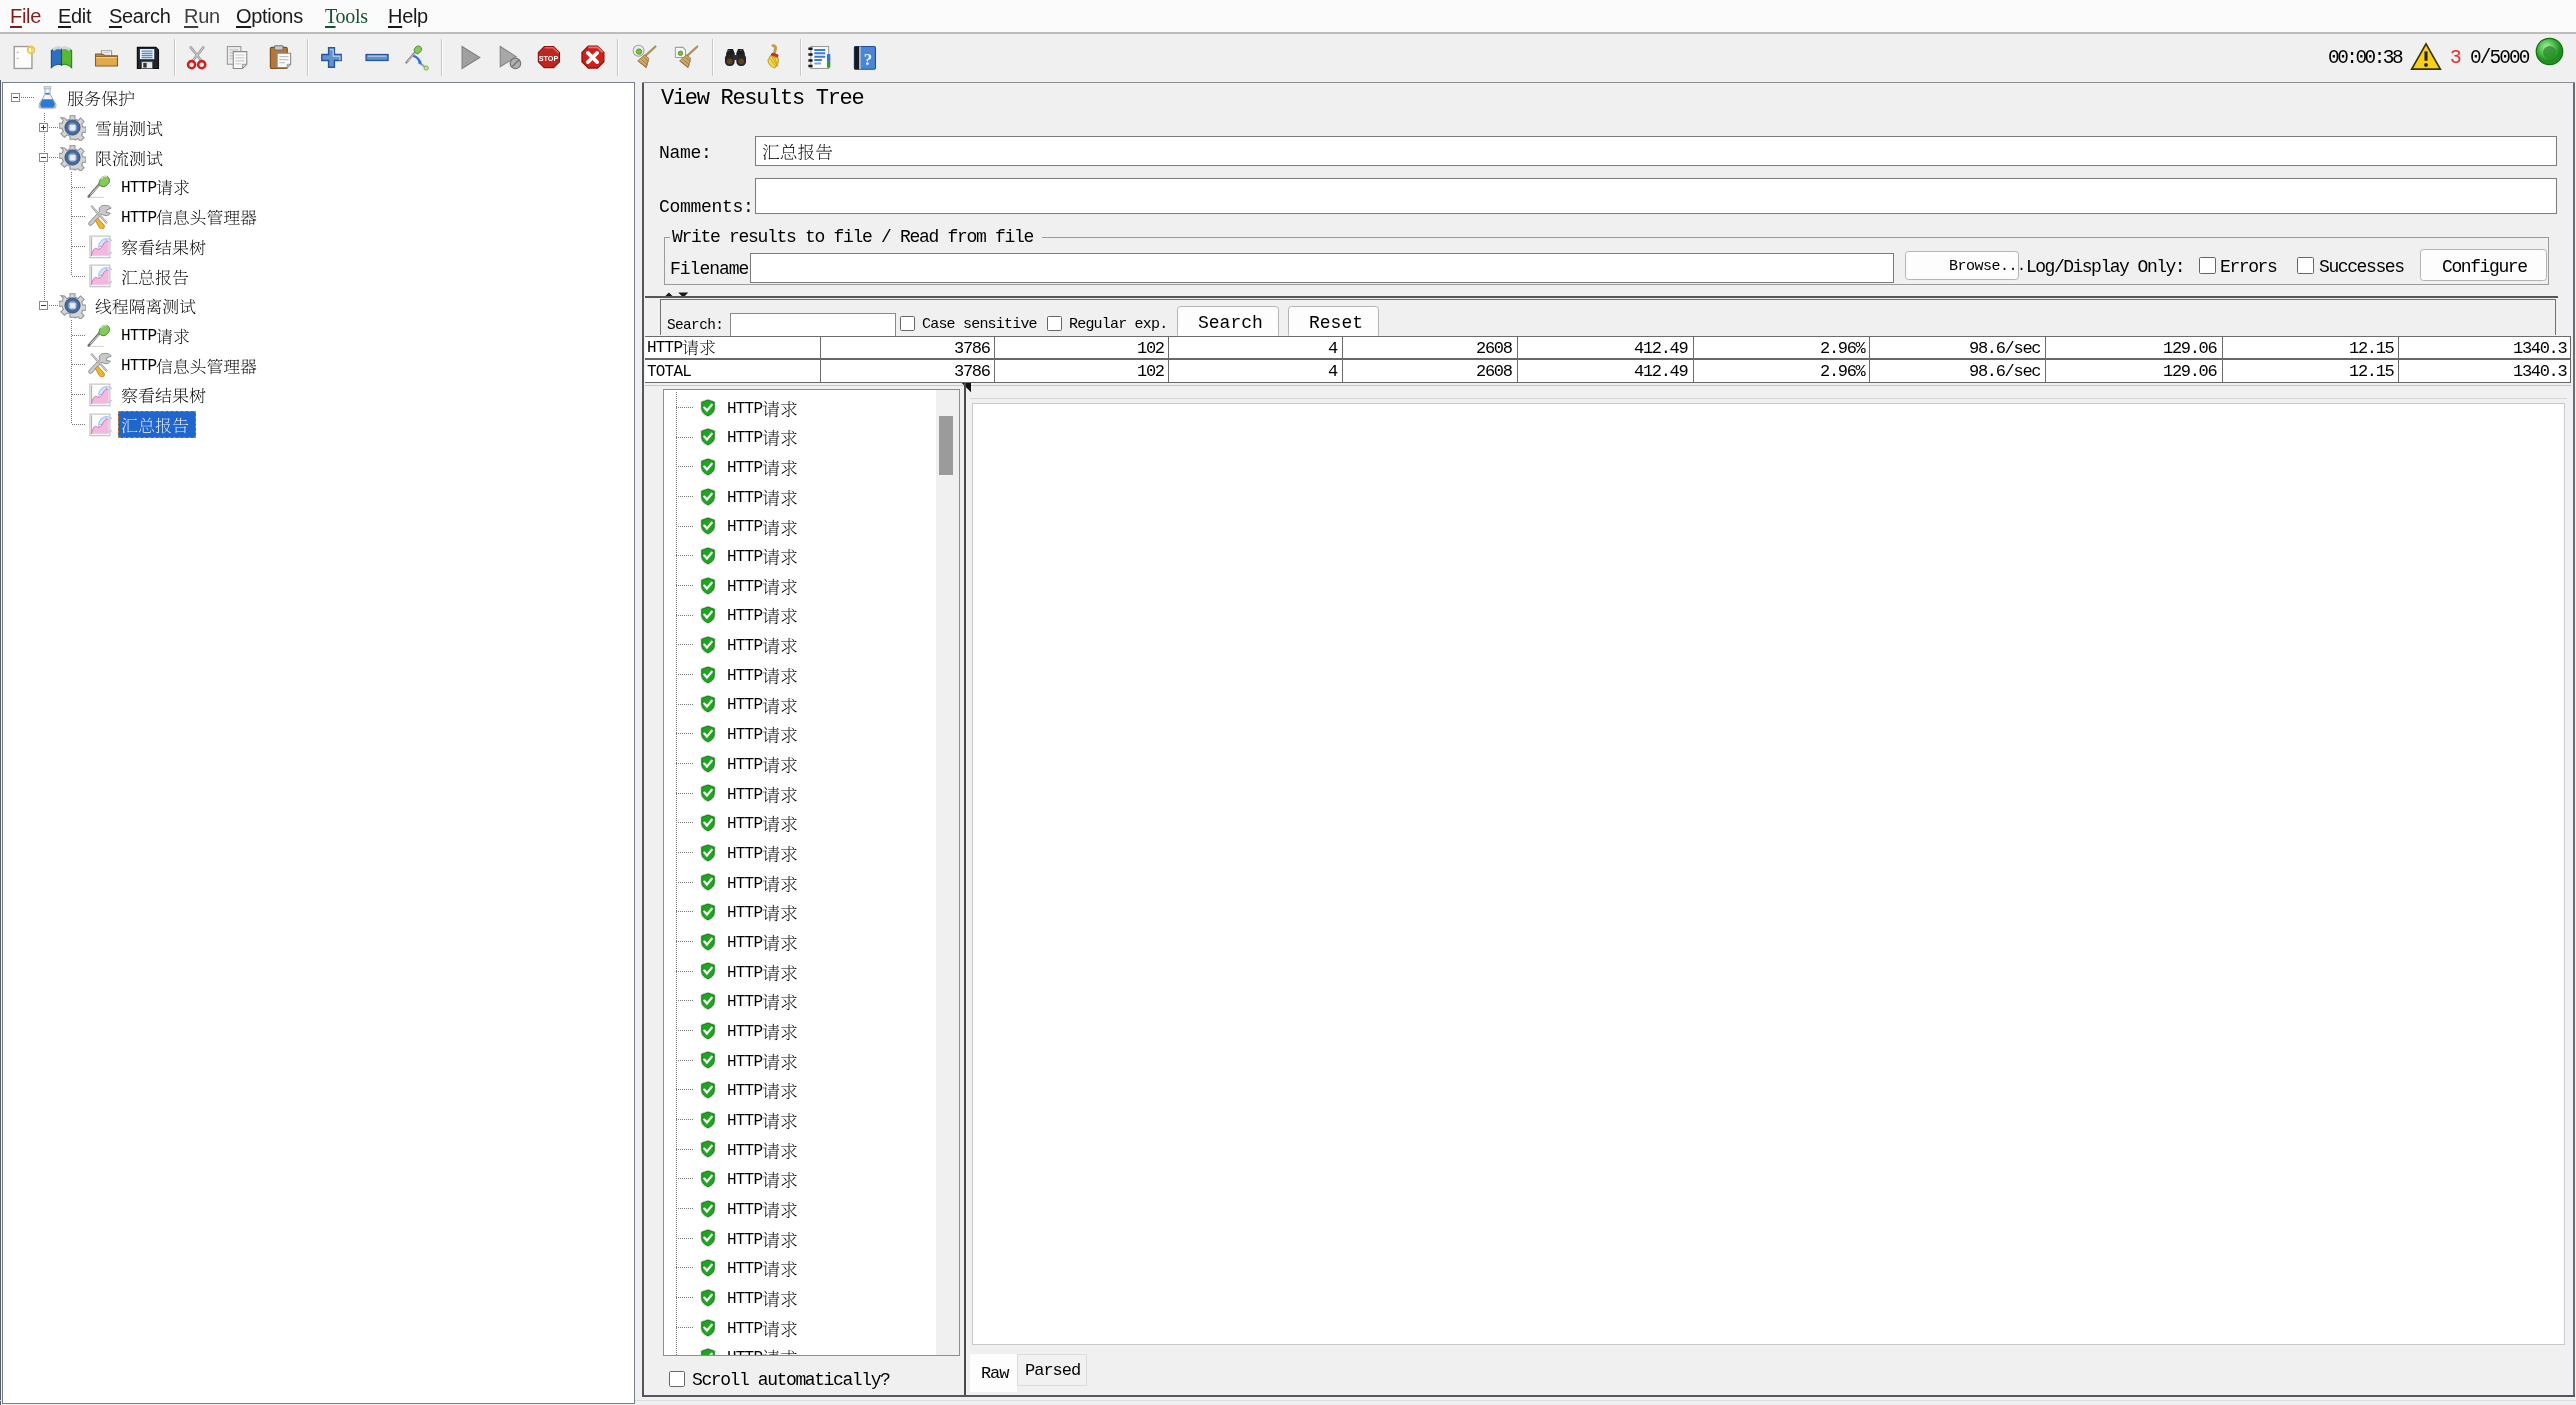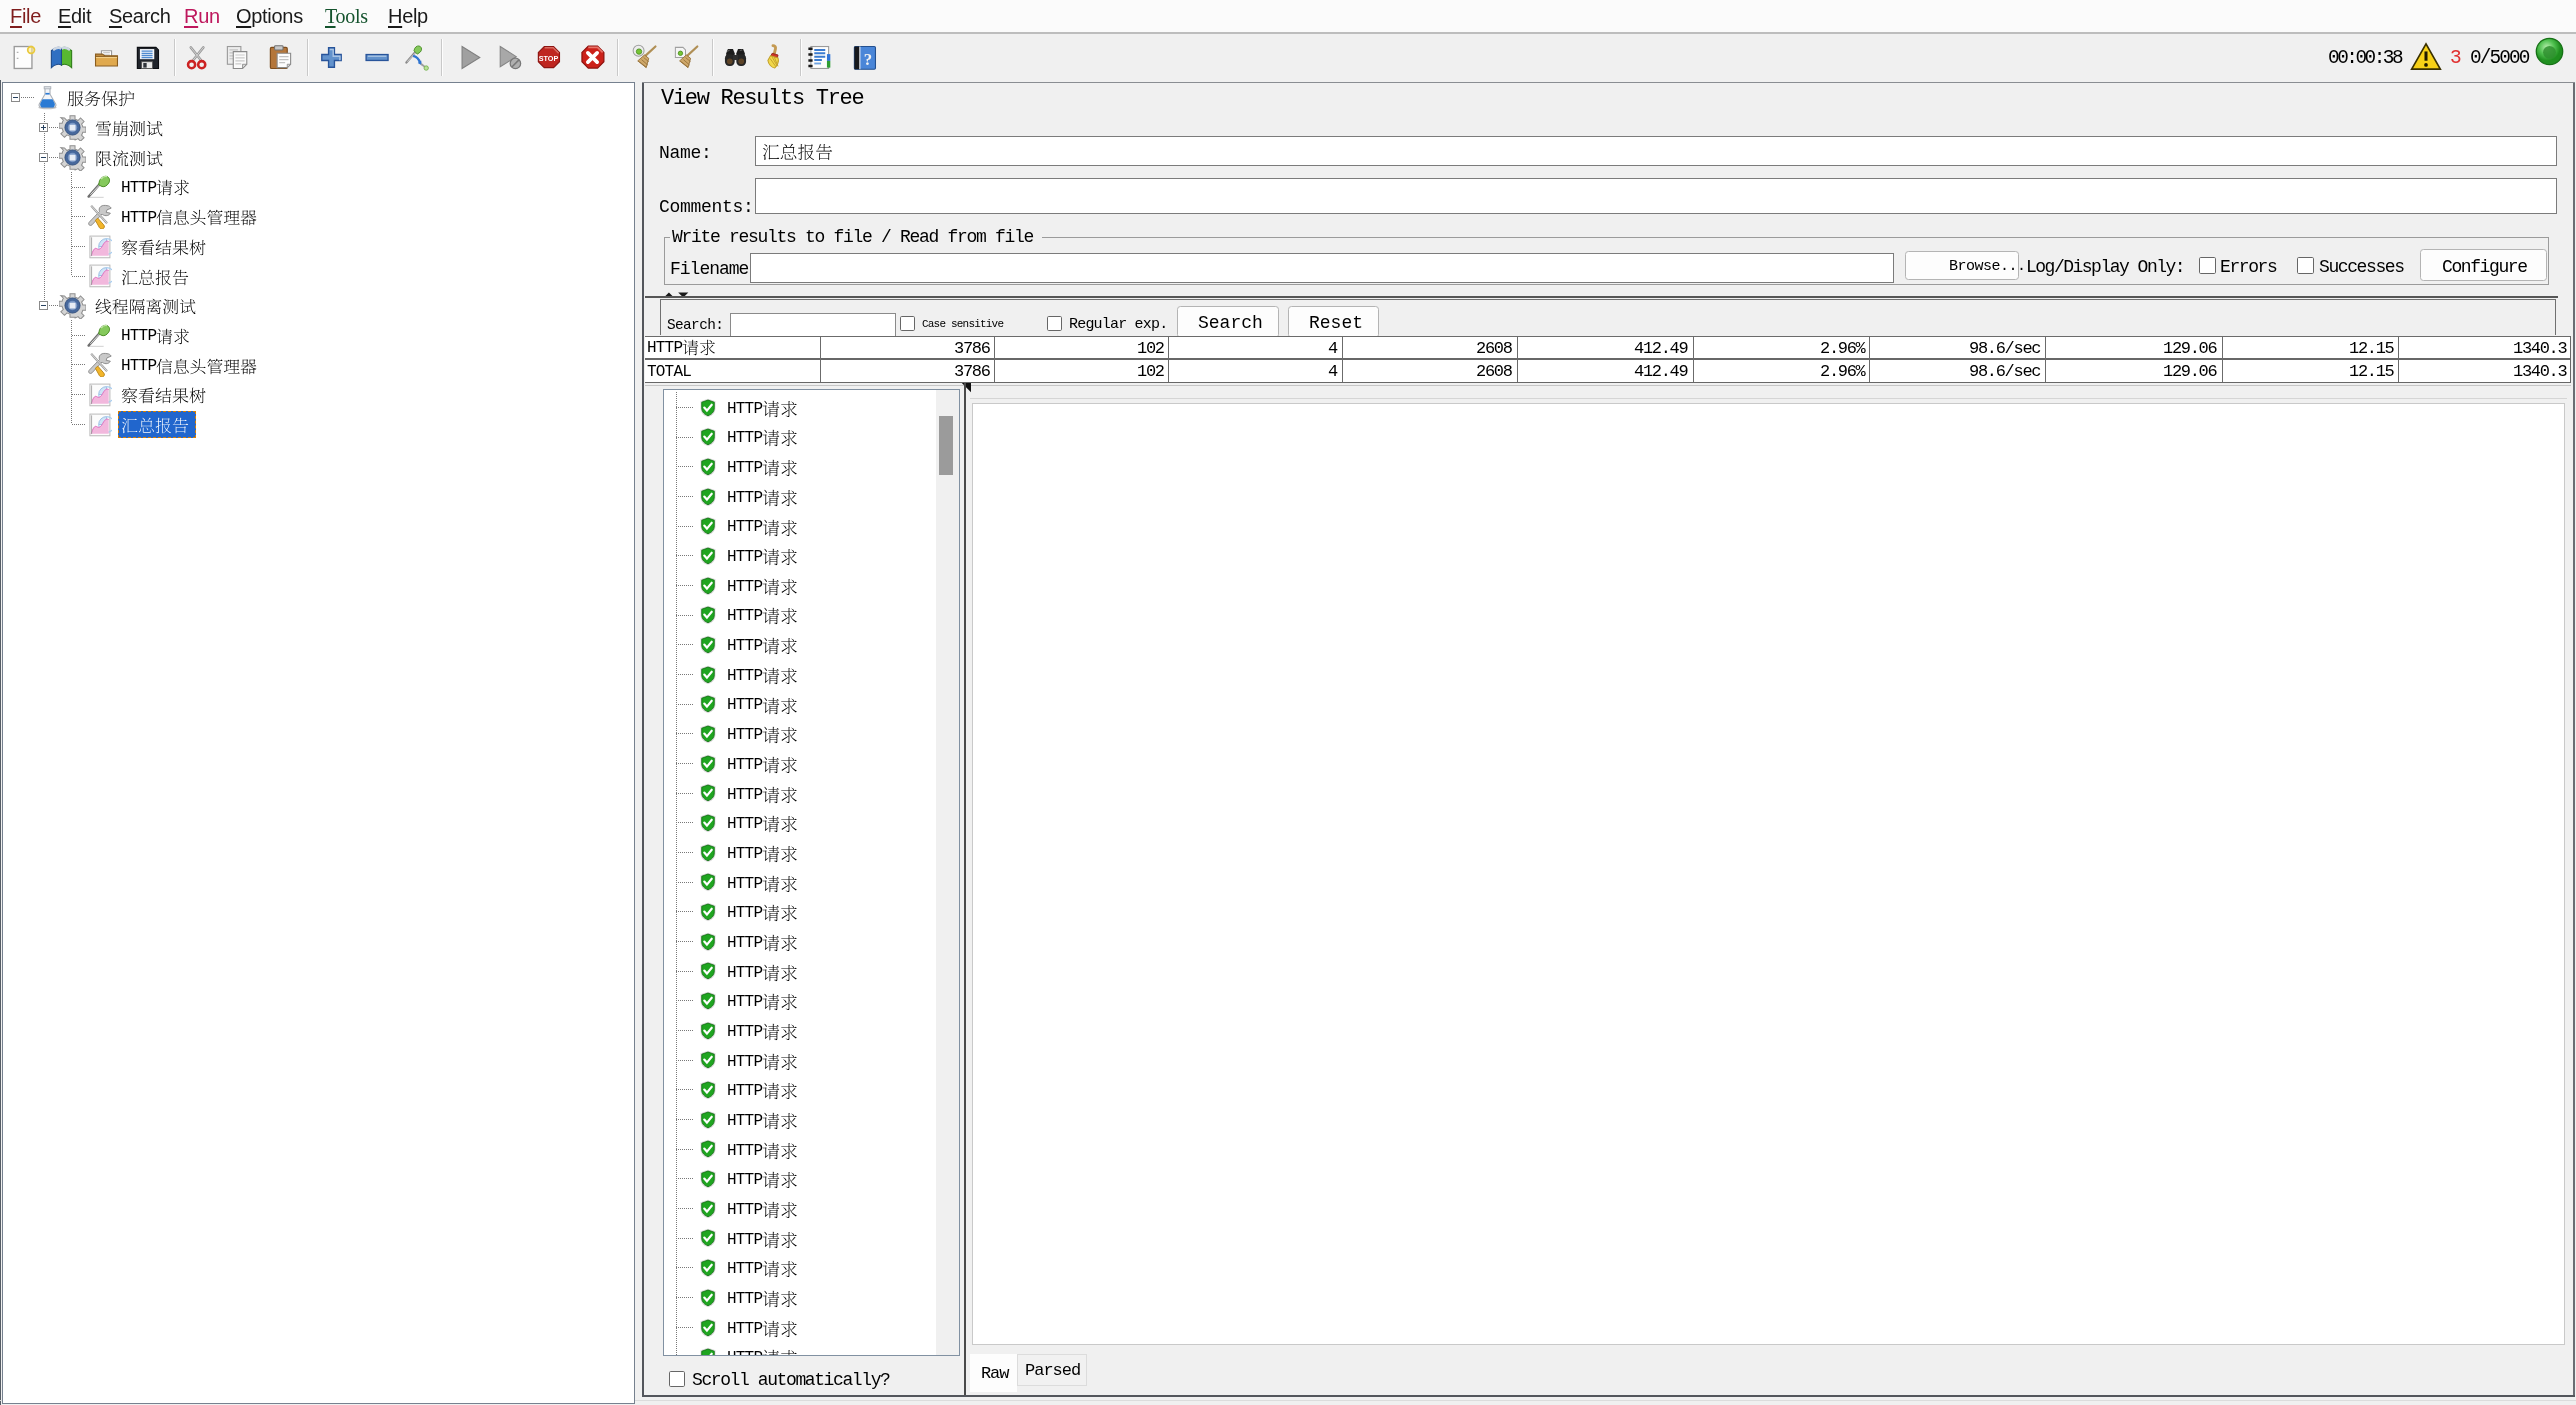--- a/index.html
+++ b/index.html
@@ -46,21 +46,21 @@
     </svg>
     <div class="ab" style="left:0px;top:0px;width:2576px;height:34px;background:#fbfbfb"></div>
     <div class="ab" style="left:0px;top:32px;width:2576px;height:1.7px;background:#bdbdbd"></div>
     <div class="ab" style="left:0px;top:34px;width:2576px;height:50px;background:#f0f0f0"></div>
     <div class="ab" style="left:0px;top:80px;width:1px;height:1325px;background:#565d66"></div>
     <div class="ab" style="left:0px;top:1405px;width:2576px;height:1px;background:#c9c9c9"></div>
     <div class="ab" style="left:0px;top:1400px;width:2576px;height:0.8px;background:#dcdcdc"></div>
     <div class="ab sa" style="left:10px;top:5.7px;font-size:20px;line-height:20px;letter-spacing:-0.3px;color:#7f1d1d;"><span class="mn">F</span>ile</div>
     <div class="ab sa" style="left:58px;top:5.7px;font-size:20px;line-height:20px;letter-spacing:-0.3px;color:#1a1a1a;"><span class="mn">E</span>dit</div>
     <div class="ab sa" style="left:109px;top:5.7px;font-size:20px;line-height:20px;letter-spacing:-0.3px;color:#1a1a1a;"><span class="mn">S</span>earch</div>
-    <div class="ab sa" style="left:184px;top:5.7px;font-size:20px;line-height:20px;letter-spacing:-0.3px;color:#be185d;"><span class="mn">R</span>un</div>
+    <div class="ab sa" style="left:184px;top:5.7px;font-size:20px;line-height:20px;letter-spacing:-0.3px;color:#404040;"><span class="mn">R</span>un</div>
     <div class="ab sa" style="left:236px;top:5.7px;font-size:20px;line-height:20px;letter-spacing:-0.3px;color:#1a1a1a;"><span class="mn">O</span>ptions</div>
     <div class="ab sa" style="left:325px;top:5.7px;font-size:20px;line-height:20px;letter-spacing:-0.3px;color:#14532d;font-family:Liberation Serif, serif;"><span class="mn">T</span>ools</div>
     <div class="ab sa" style="left:388px;top:5.7px;font-size:20px;line-height:20px;letter-spacing:-0.3px;color:#1a1a1a;"><span class="mn">H</span>elp</div>
     <svg class="ab" style="left:10px;top:44px" width="27" height="27" viewBox="0 0 32 32">
       <rect x="5" y="3" width="21" height="26" fill="#fdfdfd" stroke="#9a9a9a" stroke-width="1.6"></rect>
 <path d="M8 10h2M8 17h2" stroke="#b0b0b0" stroke-width="1.5"></path>
 <circle cx="25" cy="7" r="5" fill="#ffe98a" opacity="0.55"></circle>
 <circle cx="25" cy="7" r="4" fill="none" stroke="#e8c83c" stroke-width="2"></circle>
     </svg>
     <svg class="ab" style="left:48px;top:44px" width="27" height="27" viewBox="0 0 32 32">
@@ -436,21 +436,21 @@
     <div class="ab mo" style="left:2442px;top:258px;font-size:18px;line-height:18px;letter-spacing:-1.4px;">Configure</div>
     <svg class="ab" style="left:663px;top:292px" width="27" height="6" viewBox="0 0 32 7">
       <path d="M1 6.5L7 0.5L13 6.5z" fill="#1a1a1a"></path>
       <path d="M18 0.5h12L24 6.5z" fill="#1a1a1a"></path>
     </svg>
     <div class="ab" style="left:645px;top:296px;width:1913px;height:2px;background:#565656"></div>
     <div class="ab" style="left:660px;top:299px;width:1896px;height:36px;border:1px solid #707070;border-bottom:none"></div>
     <div class="ab mo" style="left:667px;top:318px;font-size:14.4px;line-height:14.4px;letter-spacing:-0.6px;">Search:</div>
     <div class="ab" style="left:730px;top:313px;width:166px;height:25px;background:#fff;border:0.8px solid #8a8a8a"></div>
     <div class="ab" style="left:900px;top:316px;width:15px;height:15px;background:#fff;border:1.1px solid #666;border-radius:1.7px"></div>
-    <div class="ab mo" style="left:922px;top:317px;font-size:11px;line-height:15px;letter-spacing:-0.8px;">Case sensitive</div>
+    <div class="ab mo" style="left:922px;top:317px;font-size:15px;line-height:15px;letter-spacing:-0.8px;">Case sensitive</div>
     <div class="ab" style="left:1047px;top:316px;width:15px;height:15px;background:#fff;border:1.1px solid #666;border-radius:1.7px"></div>
     <div class="ab mo" style="left:1069px;top:317px;font-size:15px;line-height:15px;letter-spacing:-0.8px;">Regular exp.</div>
     <div class="ab" style="left:1177px;top:306px;width:102px;height:32px;background:#fdfdfd;border:0.8px solid #b4b4b4;border-radius:3.4px"></div>
     <div class="ab mo" style="left:1198px;top:314px;font-size:18px;line-height:18px;">Search</div>
     <div class="ab" style="left:1288px;top:306px;width:91px;height:32px;background:#fdfdfd;border:0.8px solid #b4b4b4;border-radius:3.4px"></div>
     <div class="ab mo" style="left:1309px;top:314px;font-size:18px;line-height:18px;">Reset</div>
     <div class="ab" style="left:645px;top:336px;width:1926px;height:46px;background:#fff;border-top:1px solid #6b6b6b"></div>
     <div class="ab" style="left:645px;top:358px;width:1926px;height:1.6px;background:#676767"></div>
     <div class="ab" style="left:645px;top:382px;width:1926px;height:1.1px;background:#676767"></div>
     <div class="ab" style="left:2570px;top:336px;width:1.1px;height:46px;background:#676767"></div>

